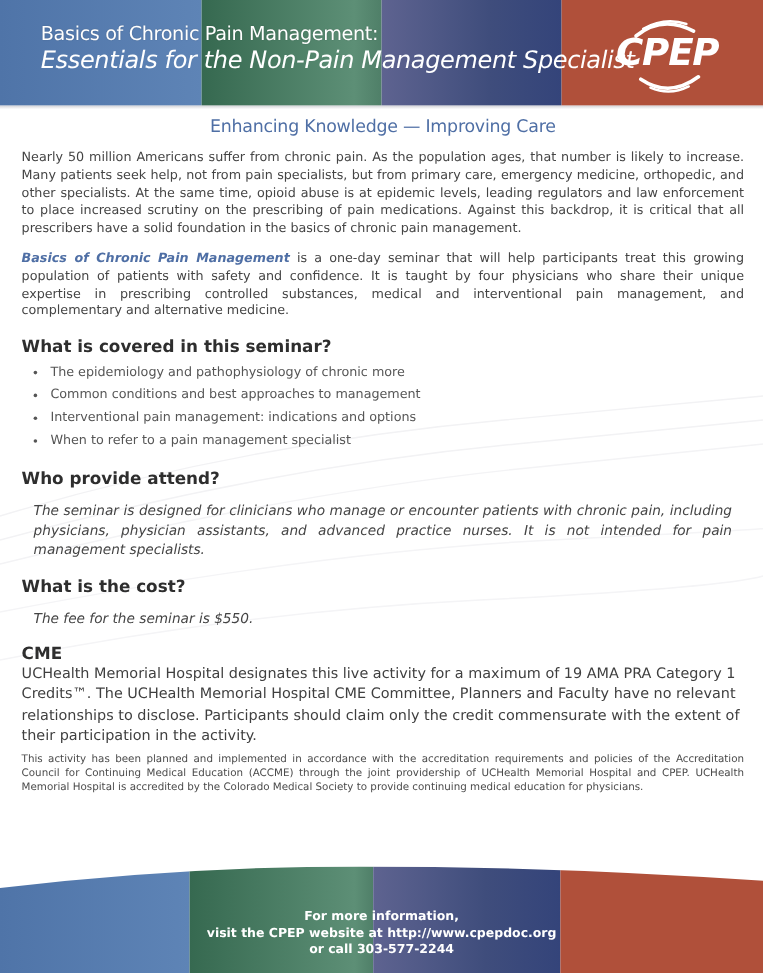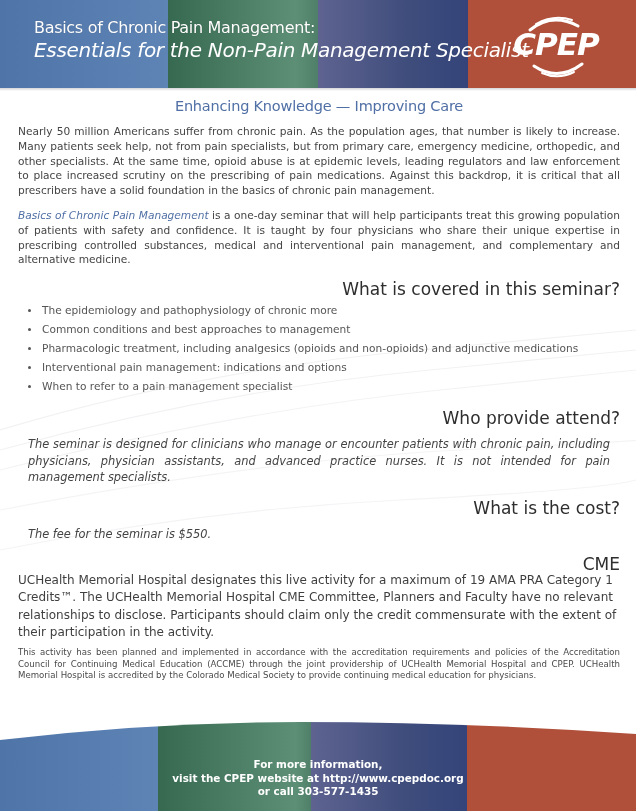--- a/index.html
+++ b/index.html
@@ -47,25 +47,24 @@
   .content { position: absolute; left: 18px; top: 96px; width: 602px; }
   .tagline {
     text-align: center; color: #4f6fa5; font-size: 14.5px; letter-spacing: -0.2px;
     margin: 0 0 8px 0; line-height: 20px;
   }
   p.body {
     margin: 0; font-size: 10.6px; line-height: 14.8px; text-align: justify;
     color: #444;
   }
   p.intro { margin-bottom: 10px; }
-  .em-link { color: #4f6fa5; font-style: italic; }
+  .em-link { color: #4f6fa5; font-style: italic; font-weight: bold; }
   h3 {
-    margin: 10px 0 4px 0; font-size: 17px; font-weight: normal; color: #2e2e2e;
+    margin: 10px 0 4px 0; font-size: 14px; font-weight: bold; color: #2e2e2e;
     line-height: 16px;
-    text-align: right;
   }
   ul.topics { margin: 2px 0 0 0; padding: 0 0 0 24px; list-style: none; }
   ul.topics li {
     position: relative; font-size: 10.6px; line-height: 19px; color: #555;
     white-space: nowrap;
   }
   ul.topics li::before {
     content: ""; position: absolute; left: -14px; top: 8px; width: 3px; height: 3px;
     background: #555; border-radius: 50%;
   }
@@ -123,21 +122,20 @@
   <div class="tagline">Enhancing Knowledge — Improving Care</div>
 
   <p class="body intro">Nearly 50 million Americans suffer from chronic pain. As the population ages, that number is likely to increase. Many patients seek help, not from pain specialists, but from primary care, emergency medicine, orthopedic, and other specialists. At the same time, opioid abuse is at epidemic levels, leading regulators and law enforcement to place increased scrutiny on the prescribing of pain medications. Against this backdrop, it is critical that all prescribers have a solid foundation in the basics of chronic pain management.</p>
 
   <p class="body"><span class="em-link">Basics of Chronic Pain Management</span><span> is a one-day seminar that will help participants treat this growing population of patients with safety and confidence. It is taught by four physicians who share their unique expertise in prescribing controlled substances, medical and interventional pain management, and complementary and alternative medicine.</span></p>
 
   <h3 style="margin-top:14px;">What is covered in this seminar?</h3>
   <ul class="topics">
     <li>The epidemiology and pathophysiology of chronic more</li>
     <li>Common conditions and best approaches to management</li>
-    <li>Pharmacologic treatment, including analgesics (opioids and non-opioids) and adjunctive medications</li>
     <li>Interventional pain management: indications and options</li>
     <li>When to refer to a pain management specialist</li>
   </ul>
 
   <h3 style="margin-top:14px;">Who provide attend?</h3>
   <p class="body2">The seminar is designed for clinicians who manage or encounter patients with chronic pain, including physicians, physician assistants, and advanced practice nurses. It is not intended for pain management specialists.</p>
 
   <h3 style="margin-top:14px;margin-bottom:0;">What is the cost?</h3>
   <p class="body2">The fee for the seminar is $550.</p>
 
@@ -170,15 +168,15 @@
     <g clip-path="url(#wave)">
       <rect x="0" y="0" width="158" height="91" fill="url(#gb)"></rect>
       <rect x="158" y="0" width="153" height="91" fill="url(#gg)"></rect>
       <rect x="311" y="0" width="156" height="91" fill="url(#gs)"></rect>
       <rect x="467" y="0" width="169" height="91" fill="#b0503a"></rect>
     </g>
   </svg>
   <div class="footer-text">
     <div>For more information,</div>
     <div>visit the CPEP website at http://www.cpepdoc.org</div>
-    <div>or call 303-577-1435</div>
+    <div>or call 303-577-2244</div>
   </div>
 </div>
 
 </body></html>

